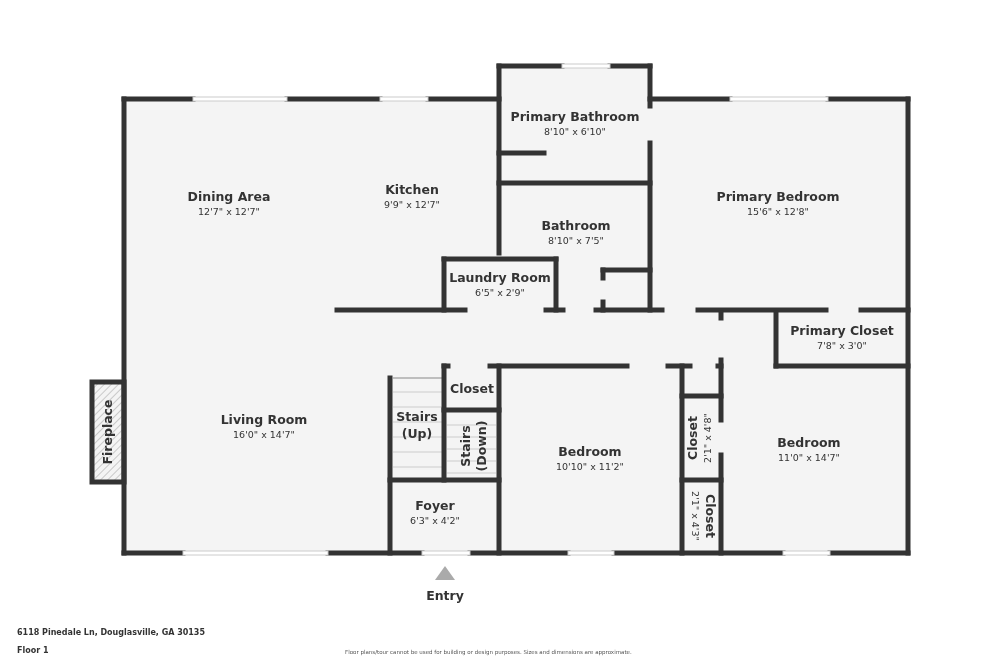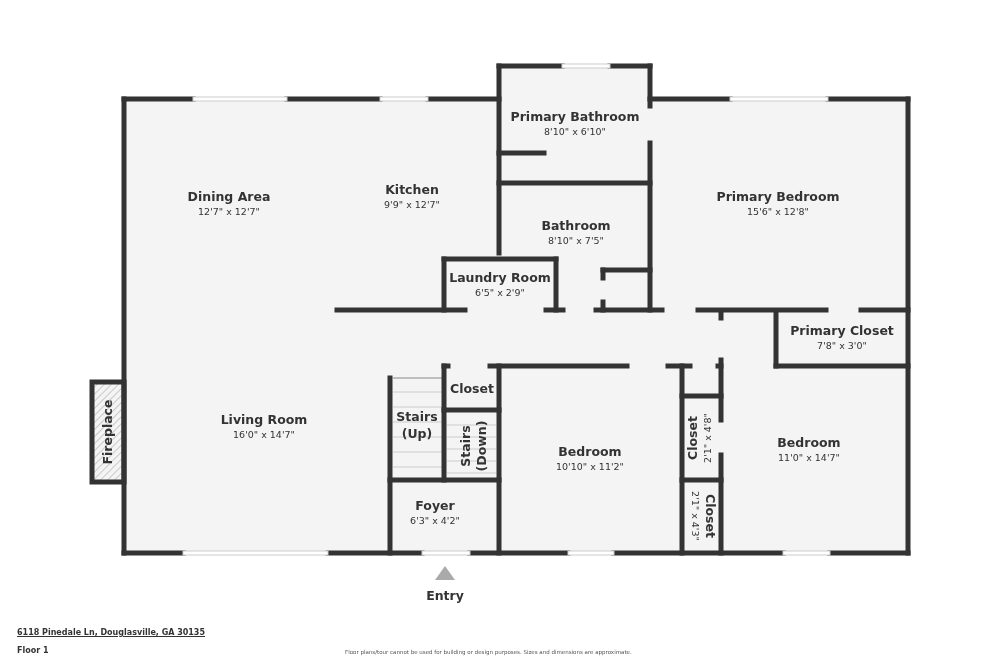--- a/index.html
+++ b/index.html
@@ -1,20 +1,20 @@
 <!DOCTYPE html>
 <html><head>
 <meta charset="utf-8">
 <style>
   html, body { margin:0; padding:0; background:#ffffff; }
   body { width:1000px; height:667px; position:relative; overflow:hidden; font-family:"DejaVu Sans", sans-serif; }
   #plan { position:absolute; left:0; top:0; }
   .lbl { font-family:"DejaVu Sans", sans-serif; fill:#333; font-size:12.5px; font-weight:bold; text-anchor:middle; }
   .dim { font-family:"DejaVu Sans", sans-serif; fill:#333; font-size:9.5px; text-anchor:middle; }
-  .footer-address { position:absolute; left:17px; top:628px; font-size:8px; font-weight:bold; color:#333;text-decoration:underline; }
+  .footer-address { position:absolute; left:17px; top:628px; font-size:8px; font-weight:bold; color:#333; }
   .footer-floor { position:absolute; left:17px; top:646px; font-size:8px; font-weight:bold; color:#333; }
   .footer-disclaimer { position:absolute; left:345px; top:649px; font-size:5.5px; color:#555; }
 </style>
 </head>
 <body>
 
 <svg id="plan" width="1000" height="667" viewBox="0 0 1000 667" xmlns="http://www.w3.org/2000/svg">
   <defs>
     <pattern id="hatch" patternUnits="userSpaceOnUse" width="5" height="5" patternTransform="rotate(45)">
       <rect width="5" height="5" fill="#f4f4f4"></rect>

